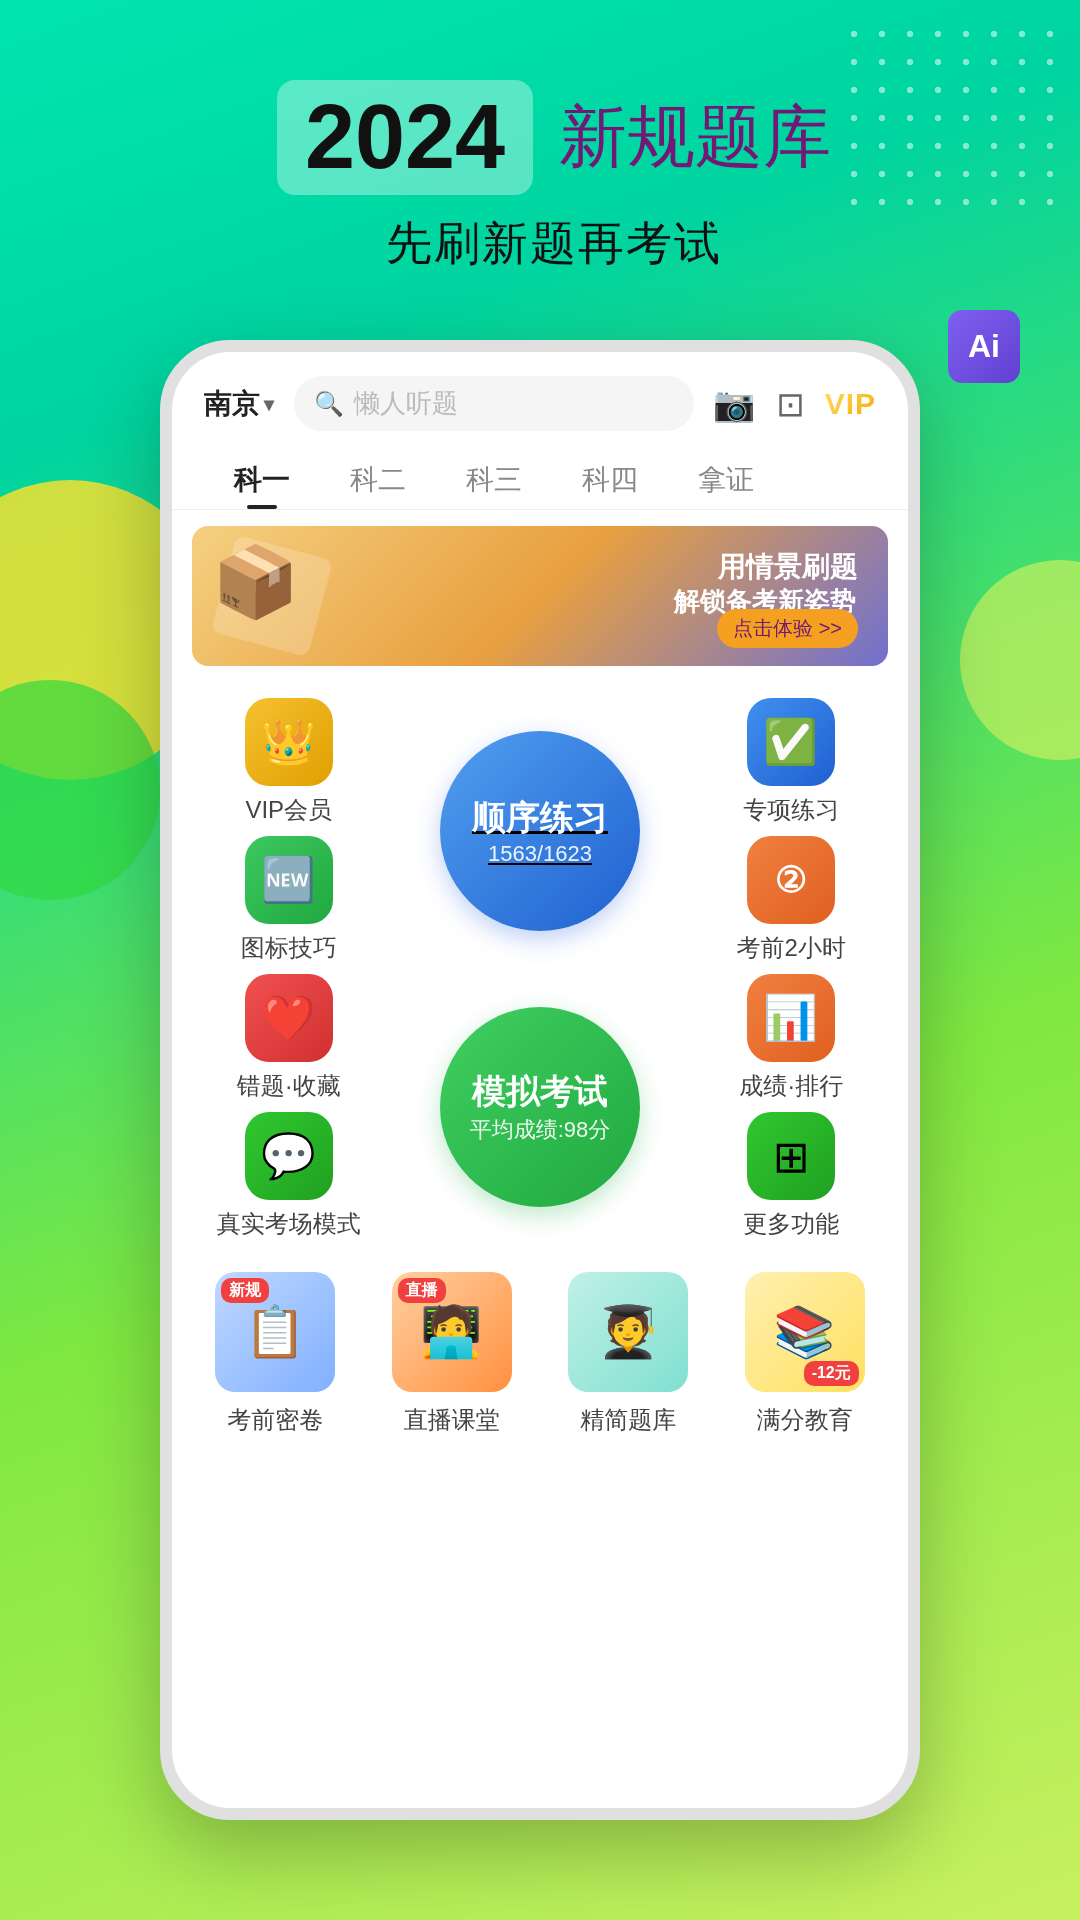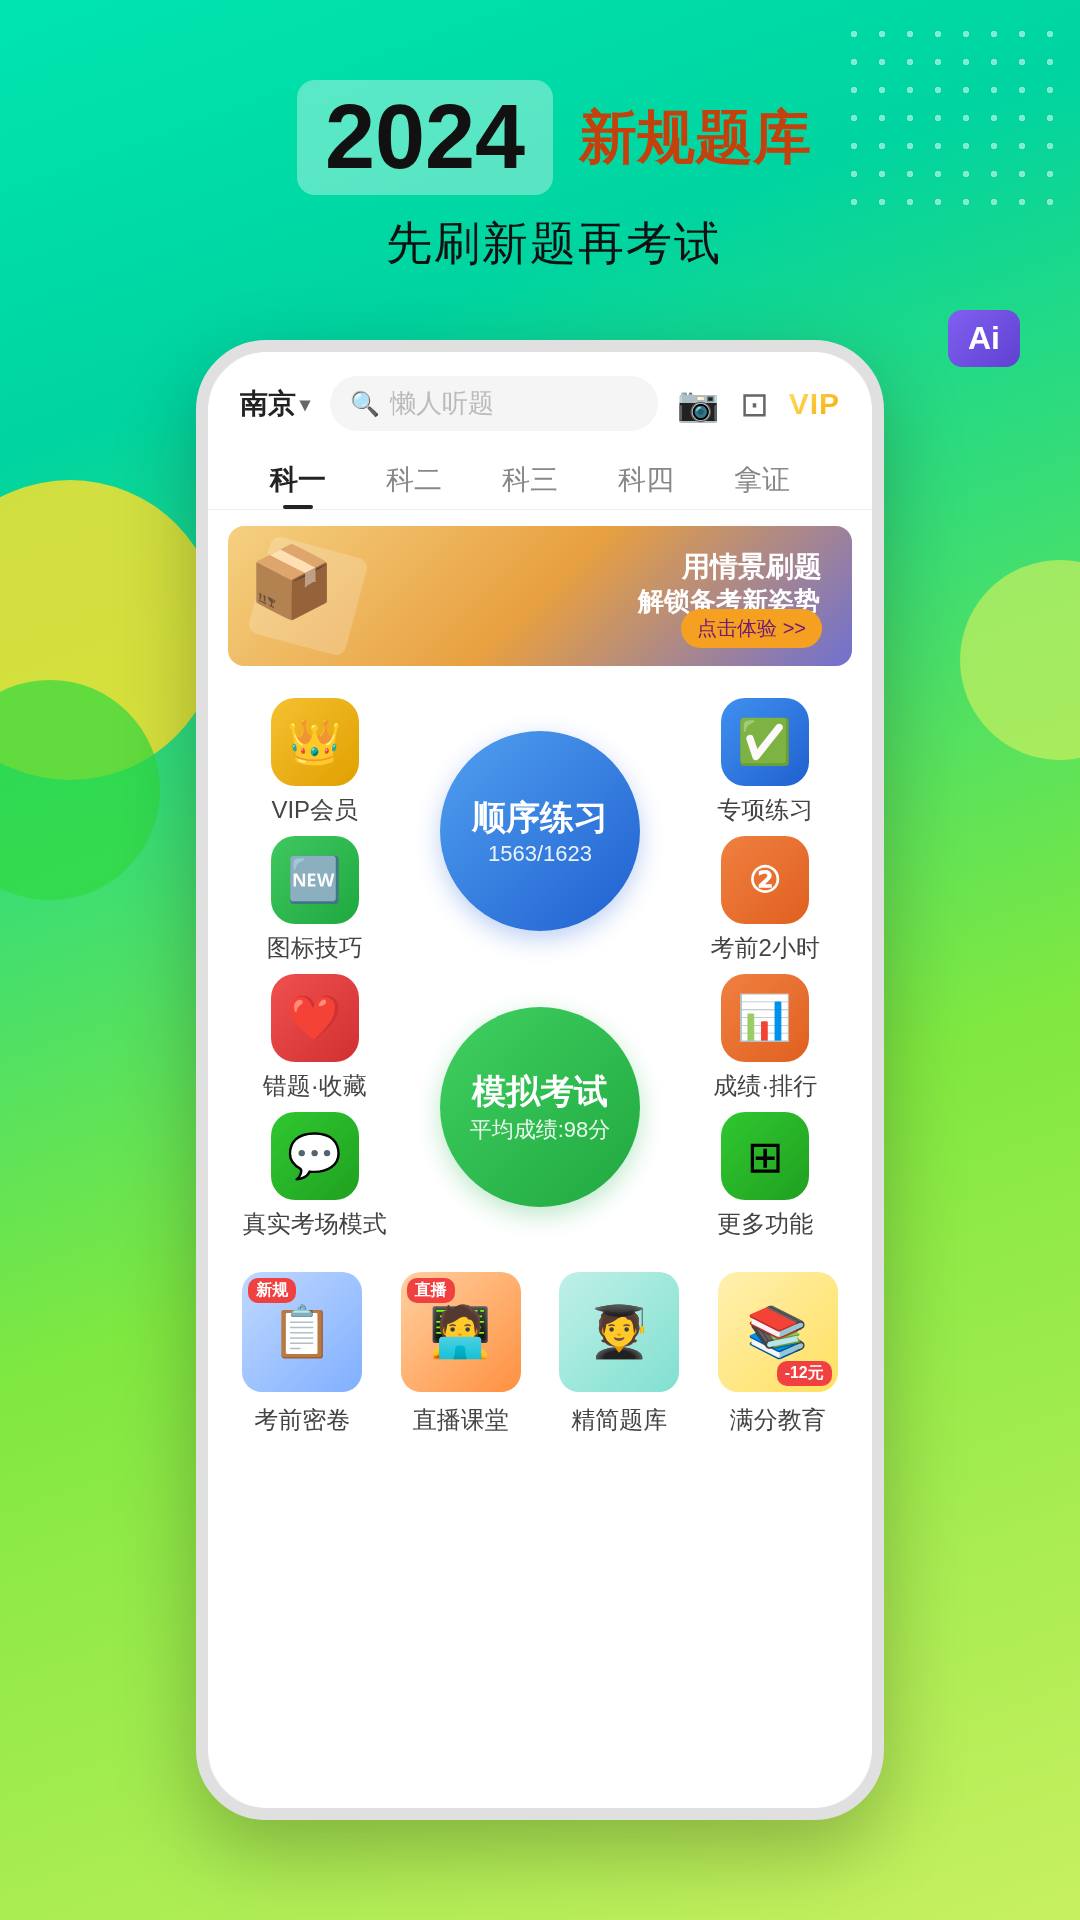--- a/index.html
+++ b/index.html
@@ -77,41 +77,41 @@
       padding: 6px 28px;
       font-size: 90px;
       font-weight: 900;
       color: #111;
       margin-right: 10px;
       vertical-align: middle;
     }
 
     .hero-title-inline {
       display: inline;
-      font-size: 58px;
-      font-weight: 700;
-      color: #c2410c;
+      font-size: 68px;
+      font-weight: 400;
+      color: #701a75;
       vertical-align: middle;
     }
 
     .hero-subtitle {
       margin-top: 18px;
       font-size: 46px;
       color: #111;
       font-weight: 500;
       letter-spacing: 2px;
     }
 
     
     .phone-mockup {
       position: absolute;
       top: 340px;
       left: 50%;
       transform: translateX(-50%);
-      width: 688px;
+      width: 760px;
       height: 1480px;
       background: #f5f5f5;
       border-radius: 70px;
       box-shadow: 0 30px 80px rgba(0,0,0,0.25);
       overflow: hidden;
       border: 12px solid #e0e0e0;
     }
 
     
     .phone-inner {
@@ -417,21 +417,21 @@
     }
 
     .ai-badge {
       position: absolute;
       top: 310px;
       right: 60px;
       background: linear-gradient(135deg, #8060f0, #6040d0);
       color: #fff;
       font-size: 32px;
       font-weight: 900;
-      padding: 10px 20px;
+      padding: 18px 20px;
       border-radius: 14px;
     }
   </style>
 </head>
 <body>
 
 <div class="dots-pattern"></div>
 <div class="circle-deco-left"></div>
 <div class="circle-deco-left2"></div>
 <div class="circle-deco-right"></div>
@@ -490,21 +490,21 @@
       <div class="banner-btn">点击体验 &gt;&gt;</div>
     </div>
 
     <div class="main-grid">
 
       <div class="grid-cell">
         <div class="icon-box yellow">👑</div>
         <span class="icon-label">VIP会员</span>
       </div>
 
-      <div class="grid-cell" style="grid-row: span 2;">
+      <div class="grid-cell" style="grid-row: span 2; text-decoration: underline;">
         <div class="center-circle-blue">
           <span class="circle-main-text">顺序练习</span>
           <span class="circle-sub-text">1563/1623</span>
         </div>
       </div>
 
       <div class="grid-cell">
         <div class="icon-box blue">✅</div>
         <span class="icon-label">专项练习</span>
       </div>

